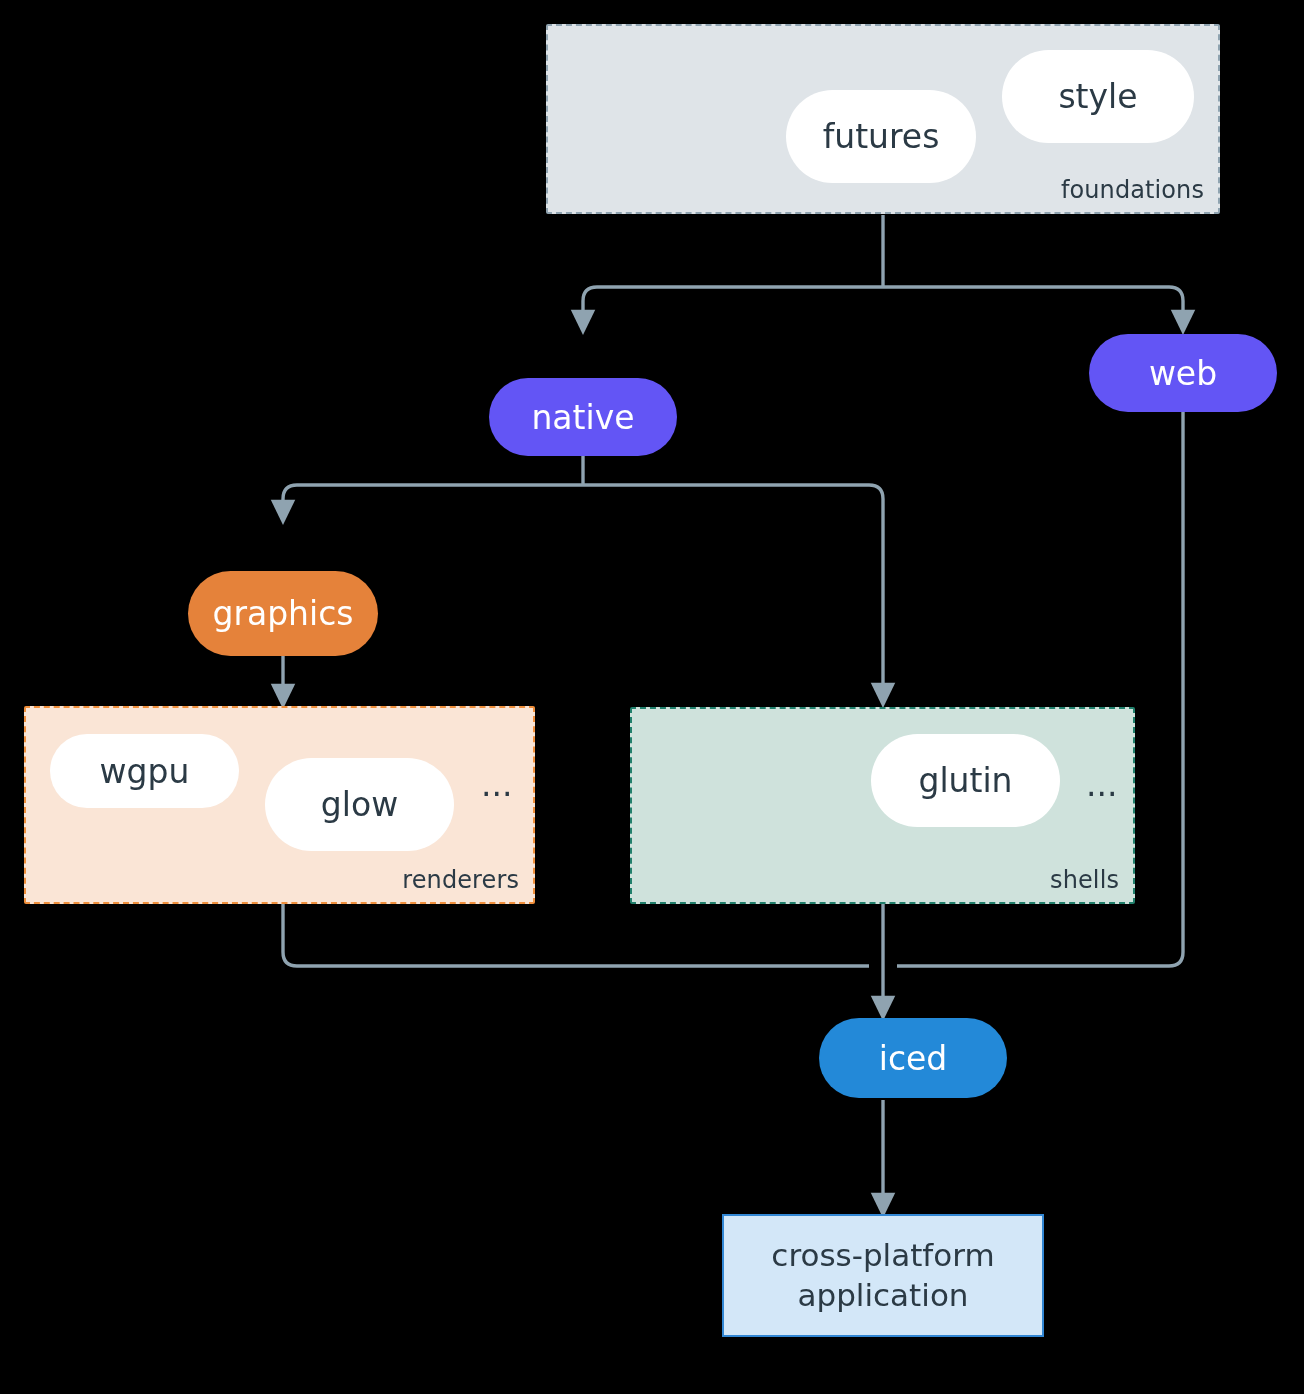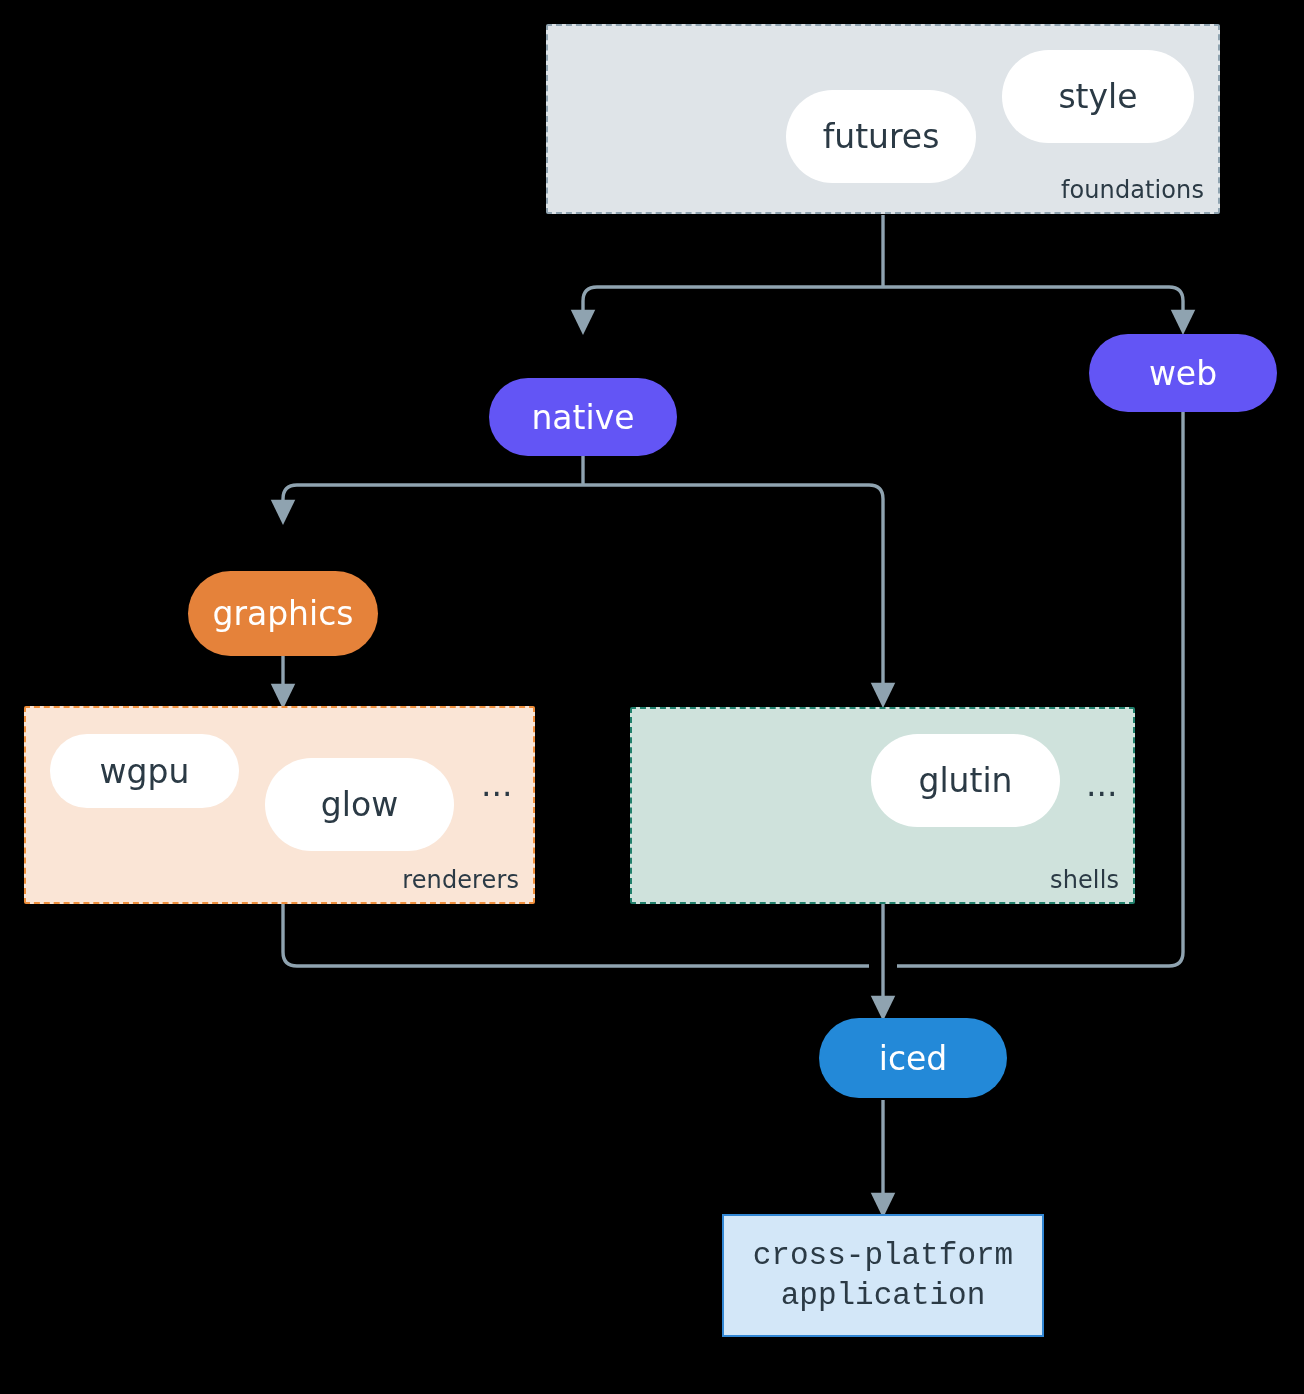--- a/index.html
+++ b/index.html
@@ -175,18 +175,18 @@
   </div>
   <div class="node pill-white" style="left:871px; top:734px; width:189px; height:93px;">
     <span>glutin</span>
   </div>
   <span class="ellipsis" style="left:1086px; top:768px;">...</span>
 
   <div class="node pill-blue" style="left:819px; top:1018px; width:188px; height:80px;">
     <span>iced</span>
   </div>
 
-  <div class="node rect-lightblue" style="left:722px; top:1214px; width:322px; height:123px; flex-direction:column;font-family:Liberation Mono, monospace;">
+  <div class="node rect-lightblue" style="left:722px; top:1214px; width:322px; height:123px; flex-direction:column;">
     <span>cross-platform</span>
     <span>application</span>
   </div>
 
 </div>
 
 </body></html>

